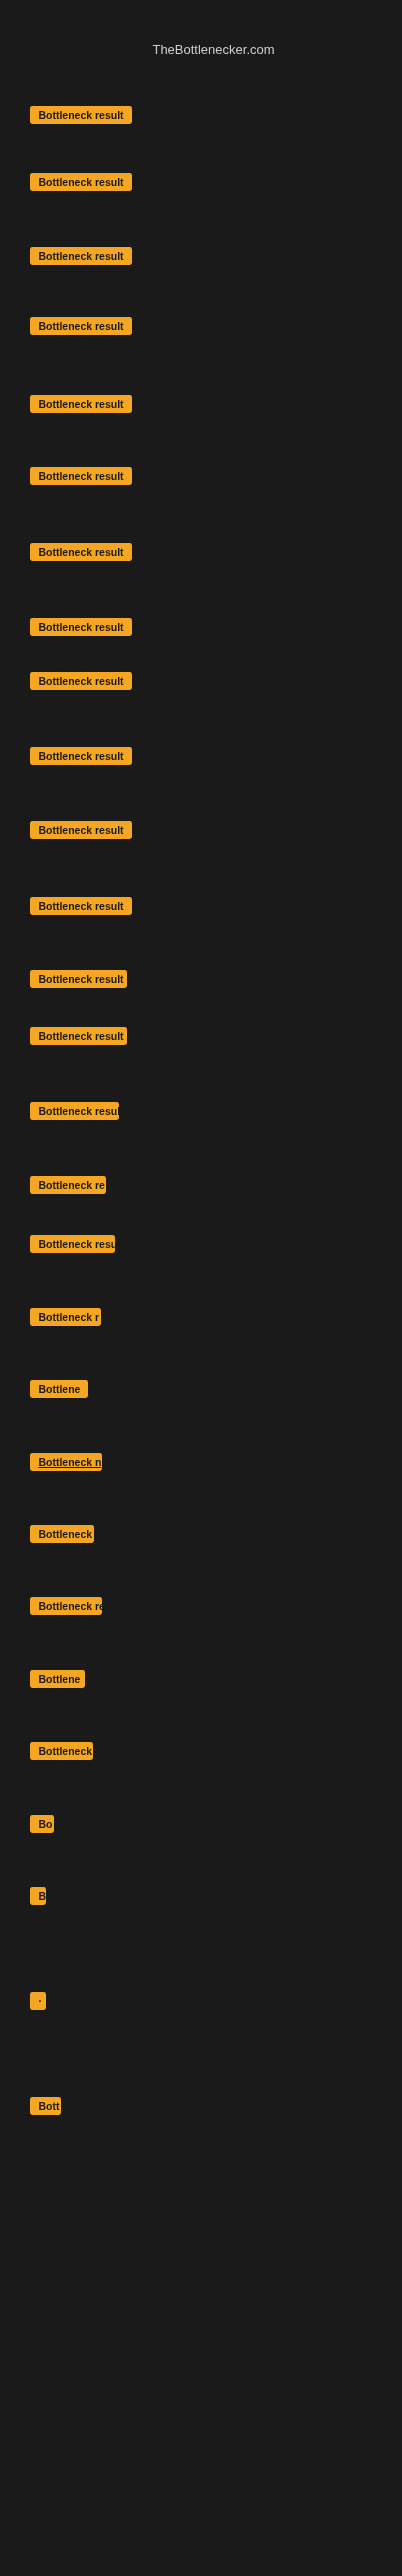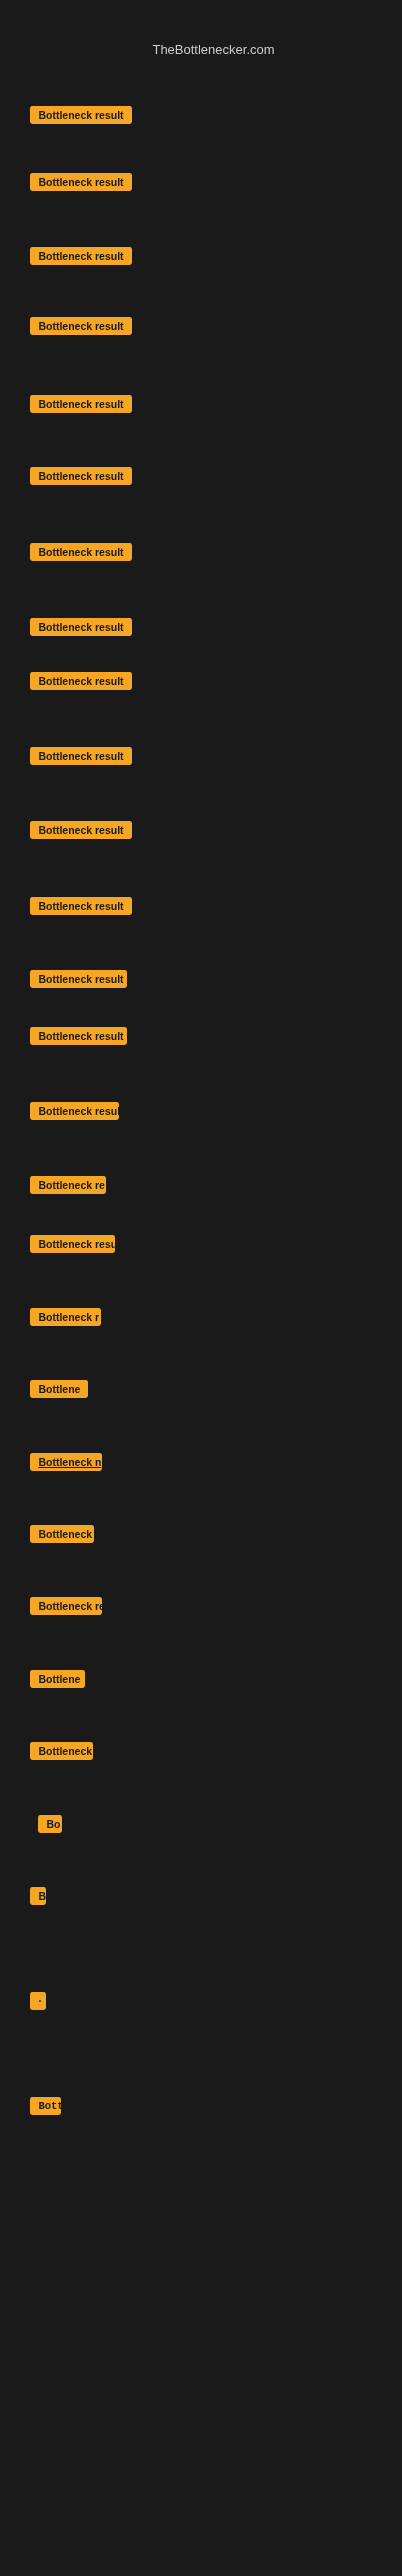--- a/index.html
+++ b/index.html
@@ -66,18 +66,18 @@
     <div class="bottleneck-item" style="position: absolute; top: 1018px; left: 0px;"><span class="bottleneck-badge" style="max-width: 89px;">Bottleneck result</span></div>
     <div class="bottleneck-item" style="position: absolute; top: 1092px; left: 0px;"><span class="bottleneck-badge" style="max-width: 76px;">Bottleneck re</span></div>
     <div class="bottleneck-item" style="position: absolute; top: 1151px; left: 0px;"><span class="bottleneck-badge" style="max-width: 85px;">Bottleneck result</span></div>
     <div class="bottleneck-item" style="position: absolute; top: 1224px; left: 0px;"><span class="bottleneck-badge" style="max-width: 71px;">Bottleneck r</span></div>
     <div class="bottleneck-item" style="position: absolute; top: 1296px; left: 0px;"><span class="bottleneck-badge" style="max-width: 58px;">Bottlene</span></div>
     <div class="bottleneck-item" style="position: absolute; top: 1369px; left: 0px;"><span class="bottleneck-badge" style="max-width: 72px; text-decoration: underline;">Bottleneck n</span></div>
     <div class="bottleneck-item" style="position: absolute; top: 1441px; left: 0px;"><span class="bottleneck-badge" style="max-width: 64px;">Bottleneck</span></div>
     <div class="bottleneck-item" style="position: absolute; top: 1513px; left: 0px;"><span class="bottleneck-badge" style="max-width: 72px;">Bottleneck re</span></div>
     <div class="bottleneck-item" style="position: absolute; top: 1586px; left: 0px;"><span class="bottleneck-badge" style="max-width: 55px;">Bottlene</span></div>
     <div class="bottleneck-item" style="position: absolute; top: 1658px; left: 0px;"><span class="bottleneck-badge" style="max-width: 63px;">Bottleneck</span></div>
-    <div class="bottleneck-item" style="position: absolute; top: 1731px; left: 0px; margin-left: 8px;"><span class="bottleneck-badge" style="max-width: 24px;">Bo</span></div>
+    <div class="bottleneck-item" style="position: absolute; top: 1731px; left: 0px;"><span class="bottleneck-badge" style="max-width: 24px;">Bo</span></div>
     <div class="bottleneck-item" style="position: absolute; top: 1803px; left: 0px;"><span class="bottleneck-badge" style="max-width: 16px;">B</span></div>
     <div class="bottleneck-item" style="position: absolute; top: 1908px; left: 0px;"><span class="bottleneck-badge" style="max-width: 9.7px;">·</span></div>
-    <div class="bottleneck-item" style="position: absolute; top: 2013px; left: 0px;"><span class="bottleneck-badge" style="max-width: 31px; font-family: Liberation Mono, monospace;">Bott</span></div>
+    <div class="bottleneck-item" style="position: absolute; top: 2013px; left: 0px;"><span class="bottleneck-badge" style="max-width: 31px;">Bott</span></div>
   </div>
 
 
 </body></html>

